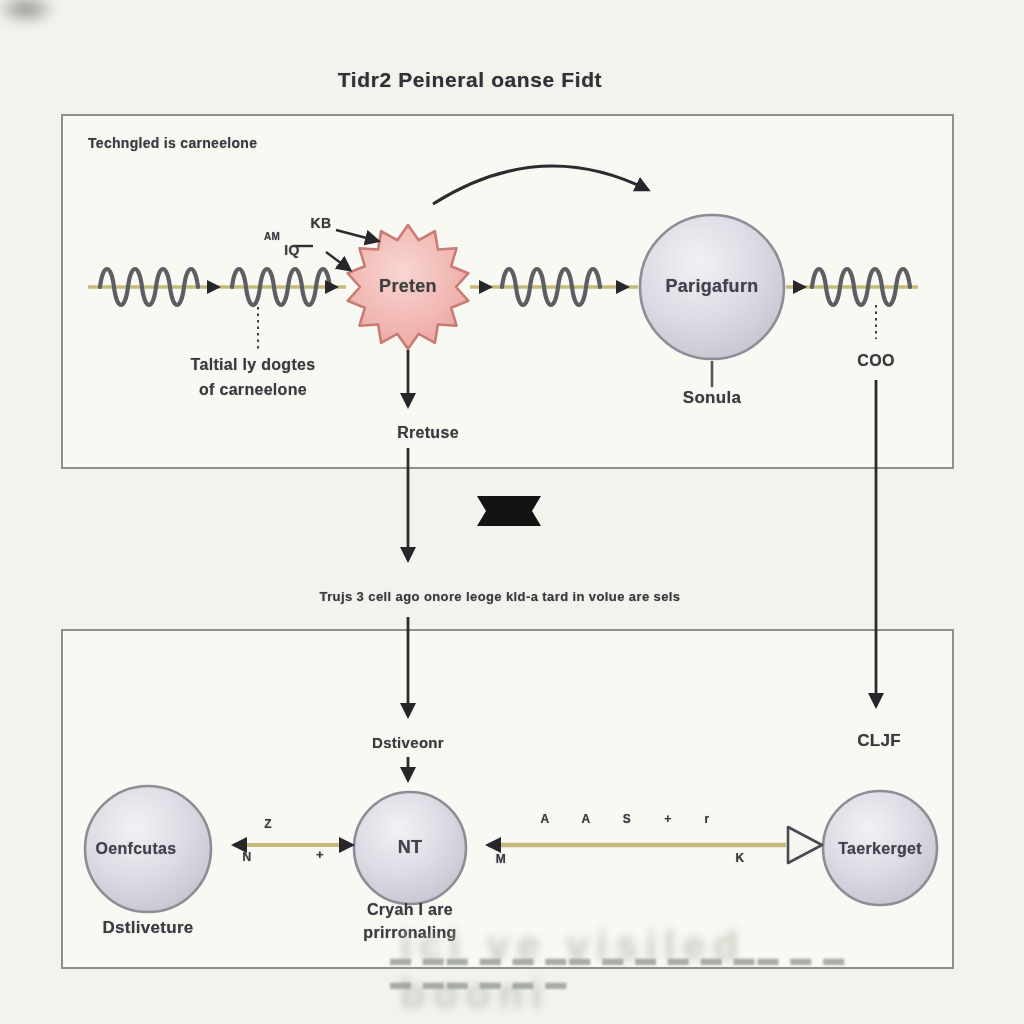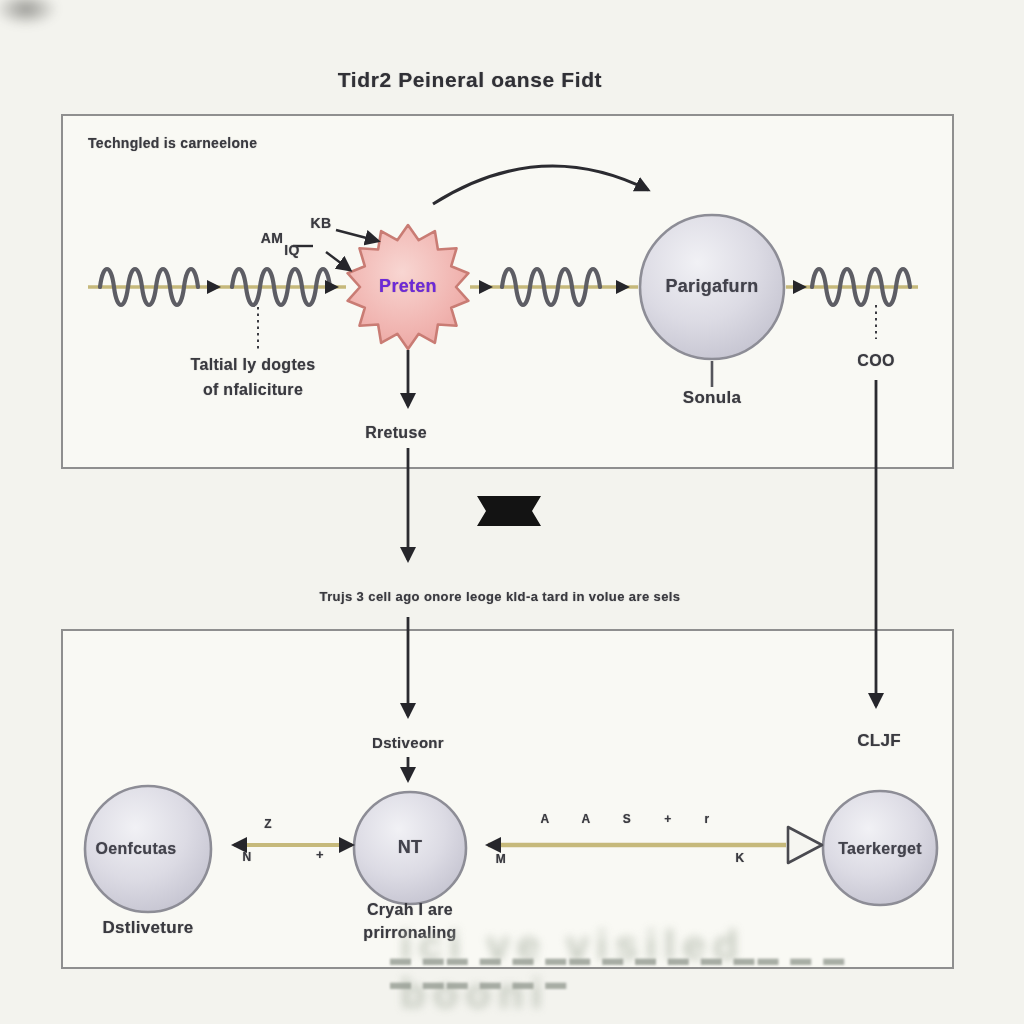--- a/index.html
+++ b/index.html
@@ -131,30 +131,30 @@
     <line x1="234" y1="845" x2="352" y2="845" stroke="#c6b97b" stroke-width="4.2" marker-start="url(#ah)" marker-end="url(#ah)"></line>
 
     <line x1="488" y1="845" x2="786" y2="845" stroke="#c6b97b" stroke-width="4.6" marker-start="url(#ah)"></line>
     <polygon points="788,827 788,863 822,845" fill="#f6f6f1" stroke="#4a4a50" stroke-width="2.6" stroke-linejoin="round"></polygon>
   </svg>
 
   <div class="lbl t-title" style="left:470px;top:68px">Tidr2 Peineral oanse Fidt</div>
 
   <div class="lbl left t-header" style="left:88px;top:136px">Techngled is carneelone</div>
 
-  <div class="lbl t-tiny" style="left:272px;top:231px;font-size:14px">AM</div>
+  <div class="lbl t-tiny" style="left:272px;top:231px;font-size:10px">AM</div>
   <div class="lbl t-tiny" style="left:321px;top:216px;font-size:14px">KB</div>
   <div class="lbl t-tiny" style="left:292px;top:243px;font-size:14px">IQ</div>
 
-  <div class="lbl t-node" style="left:408px;top:277px;color:#6d28d9">Preten</div>
+  <div class="lbl t-node" style="left:408px;top:277px;color:#404040">Preten</div>
 
   <div class="lbl t-note" style="left:253px;top:356px">Taltial ly dogtes</div>
-  <div class="lbl t-note" style="left:253px;top:381px">of nfaliciture</div>
+  <div class="lbl t-note" style="left:253px;top:381px">of carneelone</div>
 
-  <div class="lbl t-note" style="left:396px;top:424px">Rretuse</div>
+  <div class="lbl t-note" style="left:428px;top:424px">Rretuse</div>
 
   <div class="lbl t-node" style="left:712px;top:277px">Parigafurn</div>
   <div class="lbl t-sub" style="left:712px;top:389px">Sonula</div>
 
   <div class="lbl t-note" style="left:876px;top:352px">COO</div>
 
   <div class="lbl t-caption" style="left:500px;top:590px">Trujs 3 cell ago onore leoge kld-a tard in volue are sels</div>
 
   <div class="lbl" style="left:408px;top:735px;font-size:15px">Dstiveonr</div>
   <div class="lbl t-small" style="left:879px;top:732px">CLJF</div>

